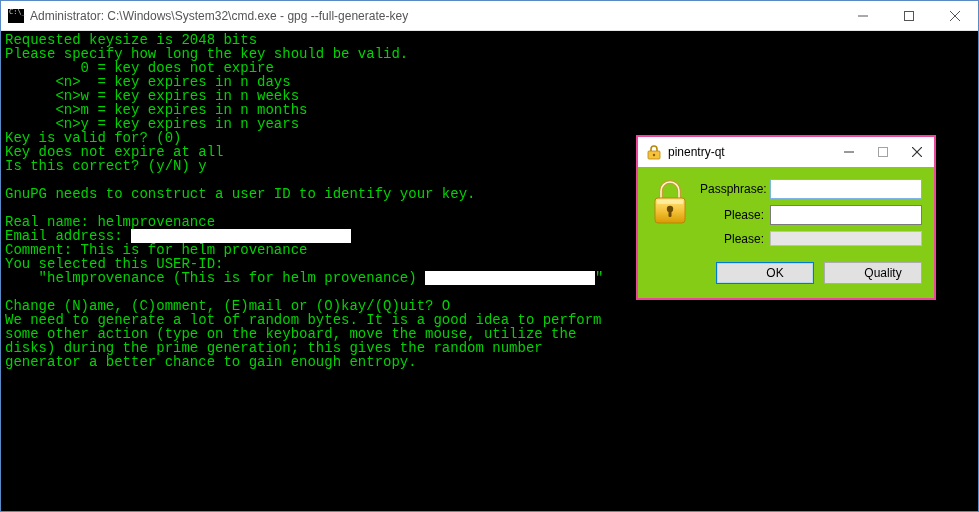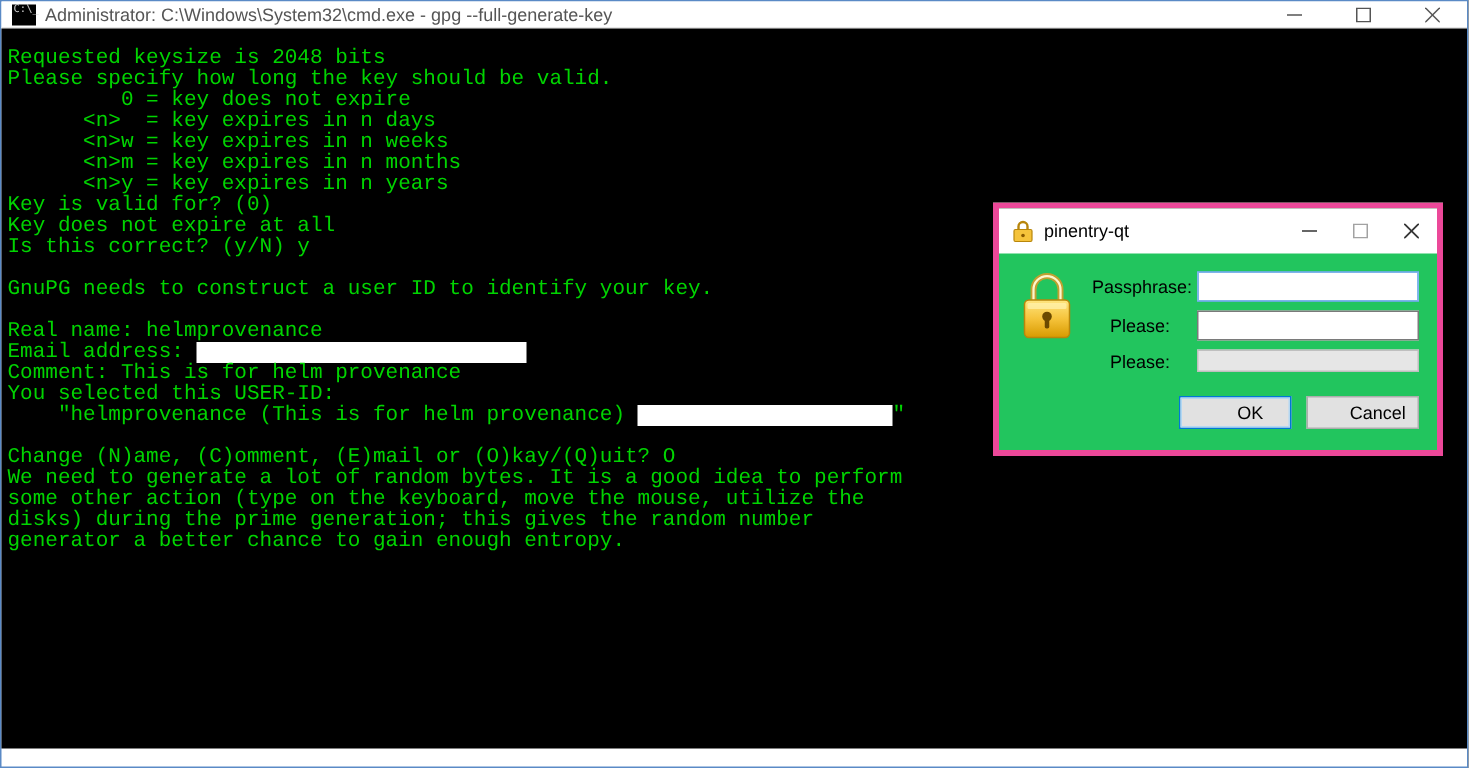--- a/index.html
+++ b/index.html
@@ -13,21 +13,21 @@
   }
   
   .cmd-window {
     position: absolute;
     left: 0; top: 0;
     width: 979px; height: 512px;
     background: #fff;
     border: 1px solid #5a8ac6;
   }
   .cmd-titlebar {
-    height: 18px;
+    height: 30px;
     background: #fff;
     display: flex;
     align-items: center;
     border-bottom: 1px solid #e5e5e5;
   }
   .cmd-icon {
     width: 16px; height: 14px;
     margin-left: 7px;
     background: #000;
     position: relative;
@@ -56,40 +56,40 @@
     justify-content: center;
     color: #555;
   }
   .winctl svg { display: block; }
   .cmd-body {
     background: #000;
     color: #00d400;
     font-family: Consolas, "Courier New", monospace;
     font-size: 14px;
     line-height: 14px;
-    padding: 13px 4px;
+    padding: 2px 4px;
     height: calc(100% - 30px);
     white-space: pre;
     overflow: hidden;
   }
   .cmd-body .line { display: block; }
   .cmd-body .redacted {
     background: #fff;
     color: #fff;
     display: inline-block;
     height: 14px;
     vertical-align: bottom;
   }
   
   .dialog {
     position: absolute;
-    left: 662px; top: 135px;
+    left: 636px; top: 135px;
     width: 300px;
-    background: #22c55e;
-    border: 4px solid #ec4899;
+    background: #84cc16;
+    border: 2px solid #ec4899;
     box-shadow: 3px 3px 12px rgba(0,0,0,.2);
     font-size: 12px;
   }
   .dialog-titlebar {
     height: 30px;
     background: #fff;
     display: flex;
     align-items: center;
   }
   .dlg-lock-icon {
@@ -126,21 +126,21 @@
     grid-template-columns: 44px 64px 1fr;
     row-gap: 6px;
     column-gap: 6px;
     align-items: center;
   }
   .big-lock {
     grid-row: 1 / span 3;
     width: 40px; height: 48px;
     align-self: start;
   }
-  .dlg-label { color: #000; text-align: center; }
+  .dlg-label { color: #000; text-align: right; }
   .dlg-input {
     height: 20px;
     border: 1px solid #7a7a7a;
     background: #fff;
     padding: 1px 3px;
     font-size: 12px;
     width: 100%;
   }
   .dlg-input.focus {
     border: 1px solid #0078d7;
@@ -153,21 +153,21 @@
     border: 1px solid #bfbfbf;
     width: 100%;
   }
   .dlg-buttons {
     display: flex;
     justify-content: flex-end;
     gap: 10px;
     margin-top: 16px;
   }
   .dlg-btn {
-    width: 75px; height: 22px;
+    width: 98px; height: 22px;
     background: #e1e1e1;
     border: 1px solid #adadad;
     font-size: 12px;
     color: #000;
     display: flex;
     align-items: center;
     justify-content: center;
     cursor: default;
     padding-left: 20px;
   }
@@ -252,16 +252,16 @@
       </div>
       <div class="dlg-label">Passphrase:</div>
       <input class="dlg-input focus" type="password" value="" style="">
       <div class="dlg-label">Please:</div>
       <input class="dlg-input" type="password" value="" style="">
       <div class="dlg-label">Please:</div>
       <div class="dlg-quality"></div>
     </div>
     <div class="dlg-buttons">
       <div class="dlg-btn default">OK</div>
-      <div class="dlg-btn">Cancel</div>
+      <div class="dlg-btn">Quality</div>
     </div>
   </div>
 </div>
 
 </body></html>

